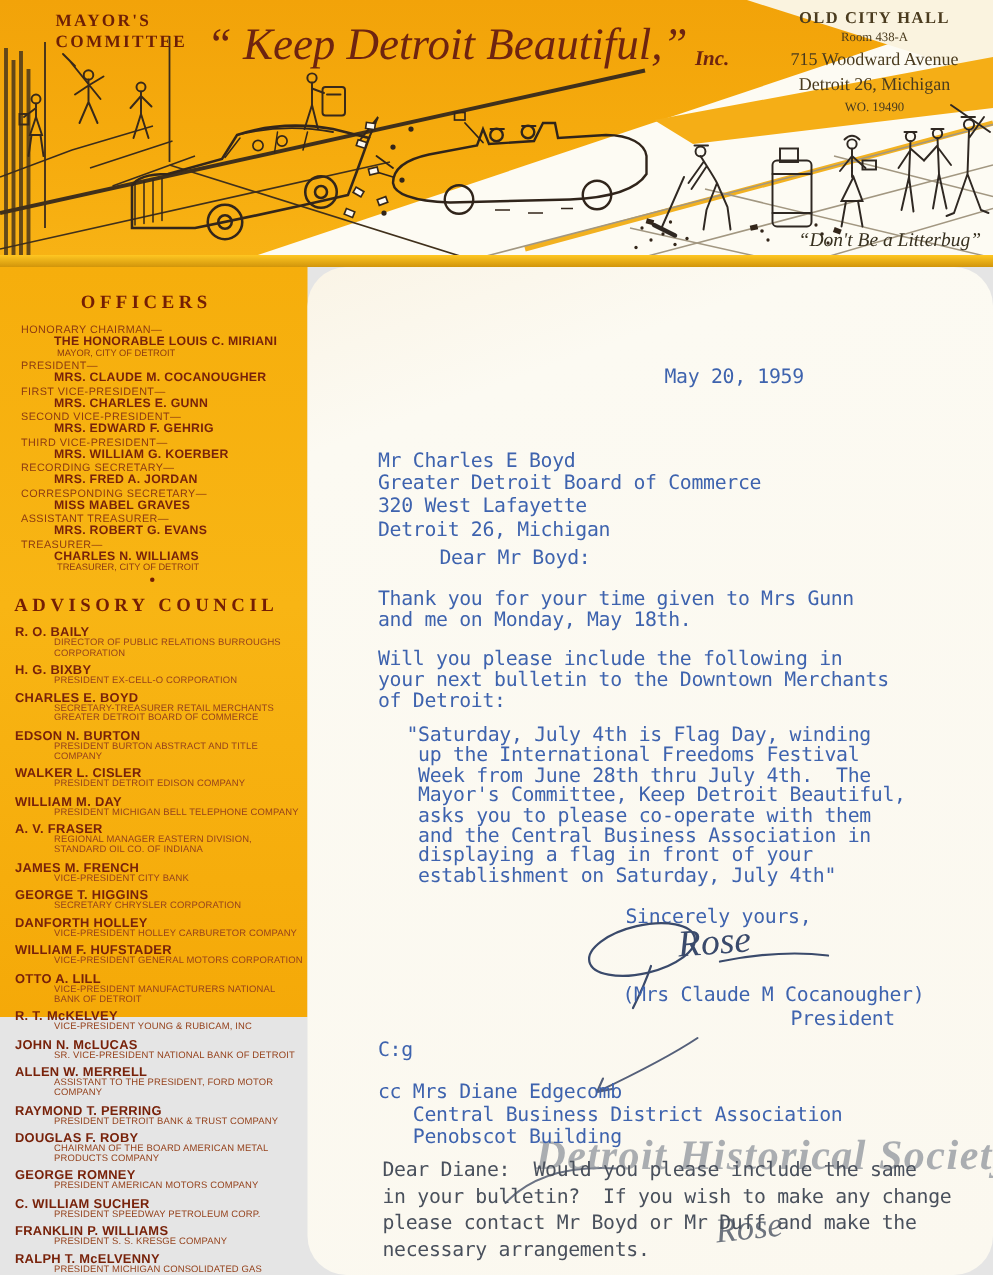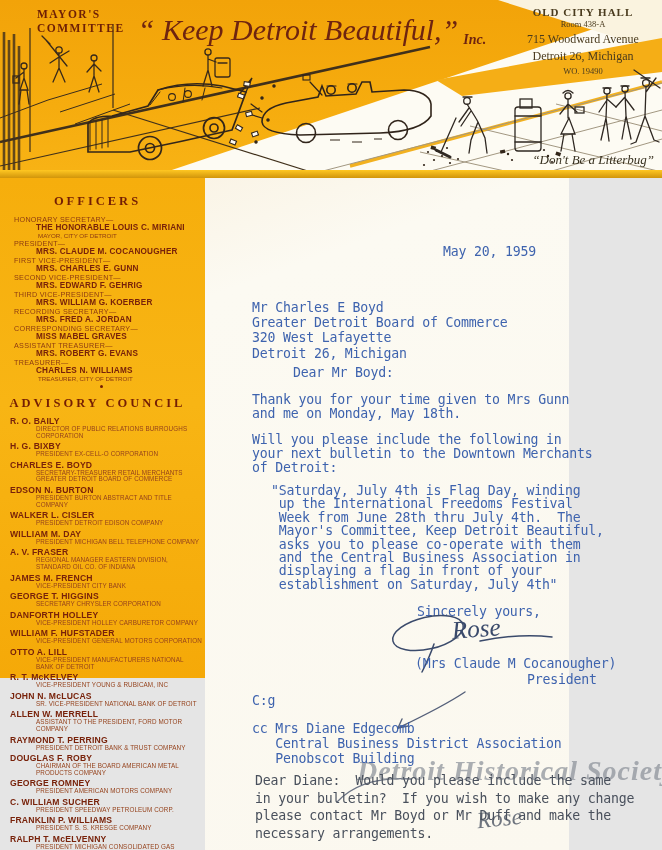--- a/index.html
+++ b/index.html
@@ -36,22 +36,22 @@
   .adv-list{position:absolute;left:10px;right:0;top:236px;}
   .off-role{font-size:7.2px;line-height:8.4px;color:#8c3a12;letter-spacing:.3px;}
   .off-name{font-size:8.2px;line-height:8.6px;color:#78220a;font-weight:bold;
             padding-left:22px;letter-spacing:.2px;white-space:nowrap;}
   .off-note{font-size:6.2px;line-height:6.8px;color:#8c3a12;padding-left:24px;}
   .adv-name{font-size:8.6px;line-height:9px;margin-top:2.6px;color:#78220a;
             font-weight:bold;letter-spacing:.2px;white-space:nowrap;}
   .adv-title{font-size:6.3px;line-height:6.9px;color:#95421c;padding-left:26px;
             white-space:pre-line;letter-spacing:.1px;}
   
-  .letter{position:absolute;left:205px;top:178px;width:364px;height:672px;
-          background:linear-gradient(160deg,#FAF4E6 0%,#FCFAF2 15%,#FBF8EF 100%);}
+  .letter{position:absolute;left:205px;top:178px;width:457px;height:672px;
+          background:linear-gradient(160deg,#FAF4E6 0%,#FCFAF2 15%,#FBF8EF 100%);border-radius:26px;}
   .typed{position:absolute;font-family:"DejaVu Sans Mono",monospace;font-size:13.2px;
          color:#3E63AE;white-space:pre;letter-spacing:-0.2px;}
   .date{left:238px;top:66px;}
   .recipient{left:47px;top:122px;line-height:15.2px;}
   .salutation{left:47px;top:187px;padding-left:41px;}
   .para1{left:47px;top:215px;line-height:14.2px;}
   .para2{left:47px;top:255px;line-height:14.2px;}
   .quote{left:66px;top:306px;line-height:13.4px;}
   .closing{left:212px;top:426px;}
   .signer{left:210px;top:478px;}
@@ -221,21 +221,21 @@
     <div class="hq2">Room 438-A</div>
     <div class="hq3">715 Woodward Avenue</div>
     <div class="hq4">Detroit 26, Michigan</div>
     <div class="hq5">WO. 19490</div>
   </div>
   <div class="slogan">“Don't Be a Litterbug”</div>
 
   <div class="sidebar">
     <div class="off-head">OFFICERS</div>
     <div class="off-list" id="officers-list">
-        <div class="off-role">HONORARY SECRETARY—</div>
+        <div class="off-role">HONORARY CHAIRMAN—</div>
         <div class="off-name">THE HONORABLE LOUIS C. MIRIANI</div>
         <div class="off-note">MAYOR, CITY OF DETROIT</div>
         <div class="off-role">PRESIDENT—</div>
         <div class="off-name">MRS. CLAUDE M. COCANOUGHER</div>
         <div class="off-role">FIRST VICE-PRESIDENT—</div>
         <div class="off-name">MRS. CHARLES E. GUNN</div>
         <div class="off-role">SECOND VICE-PRESIDENT—</div>
         <div class="off-name">MRS. EDWARD F. GEHRIG</div>
         <div class="off-role">THIRD VICE-PRESIDENT—</div>
         <div class="off-name">MRS. WILLIAM G. KOERBER</div>

